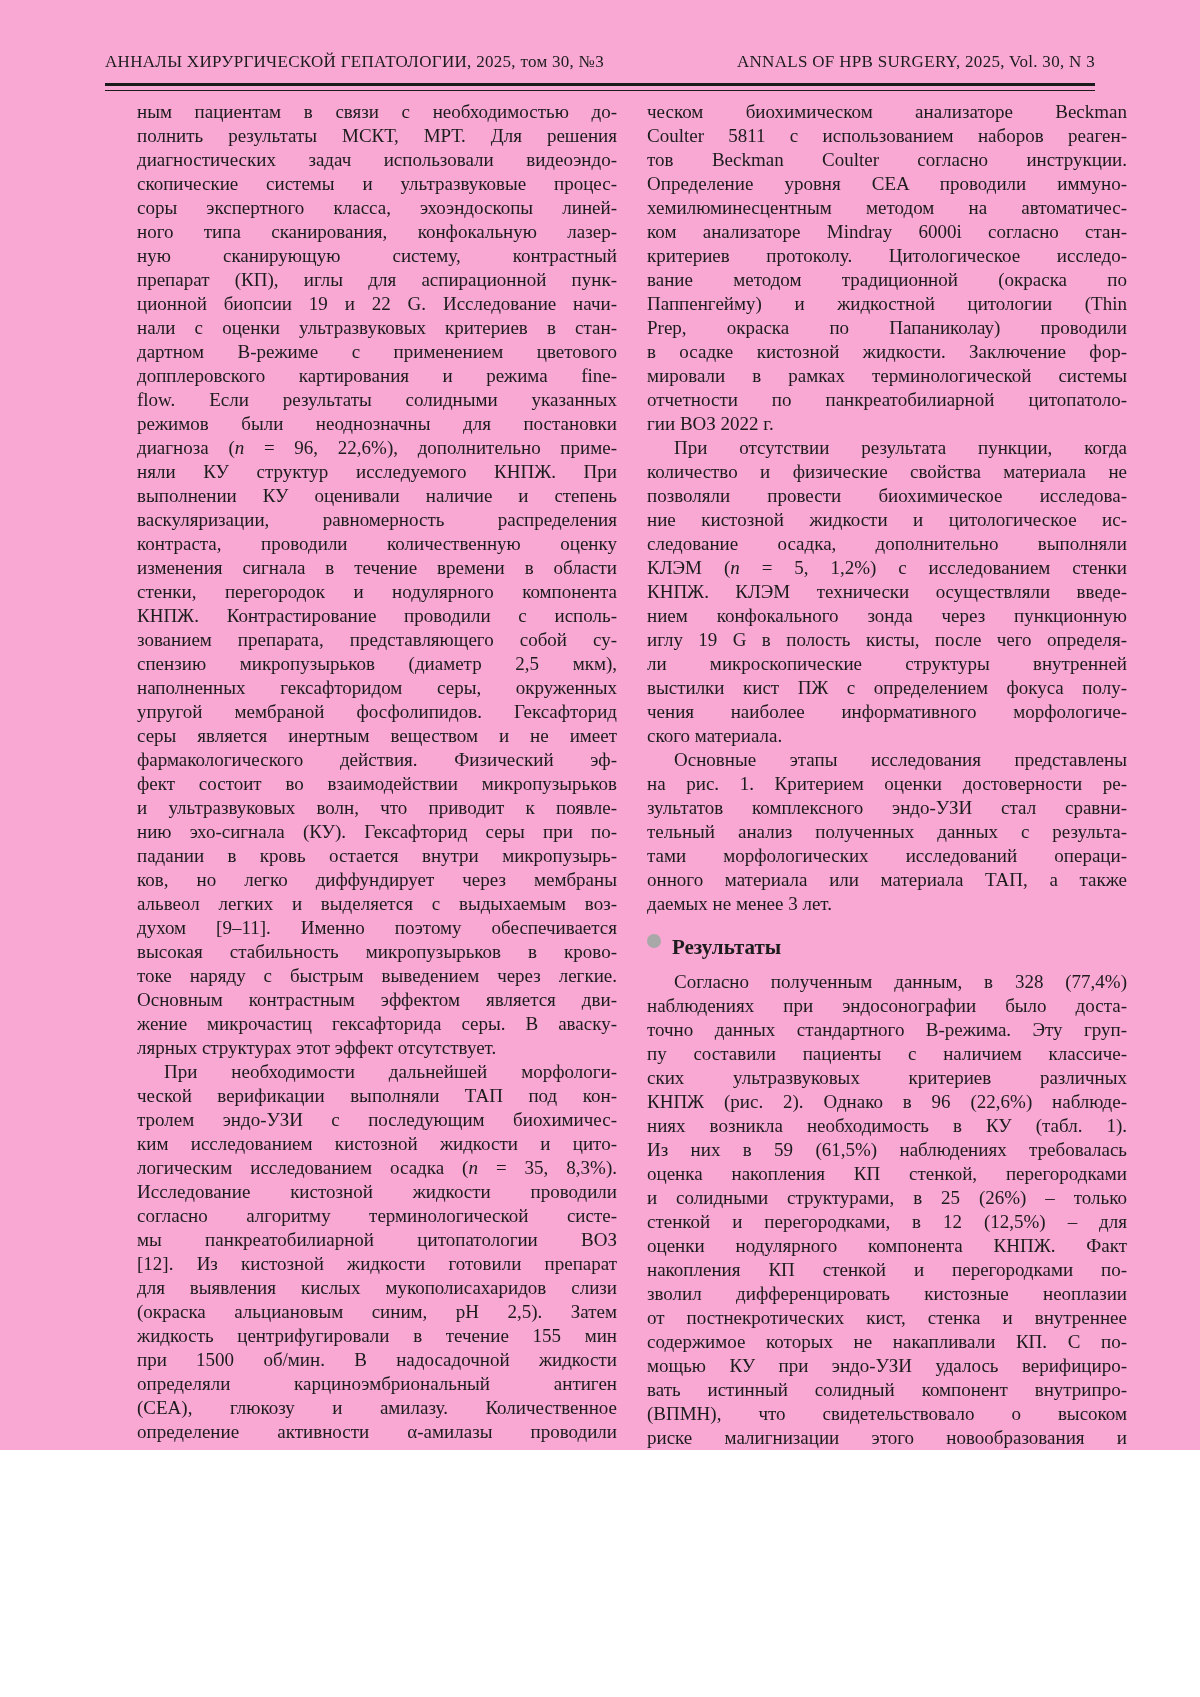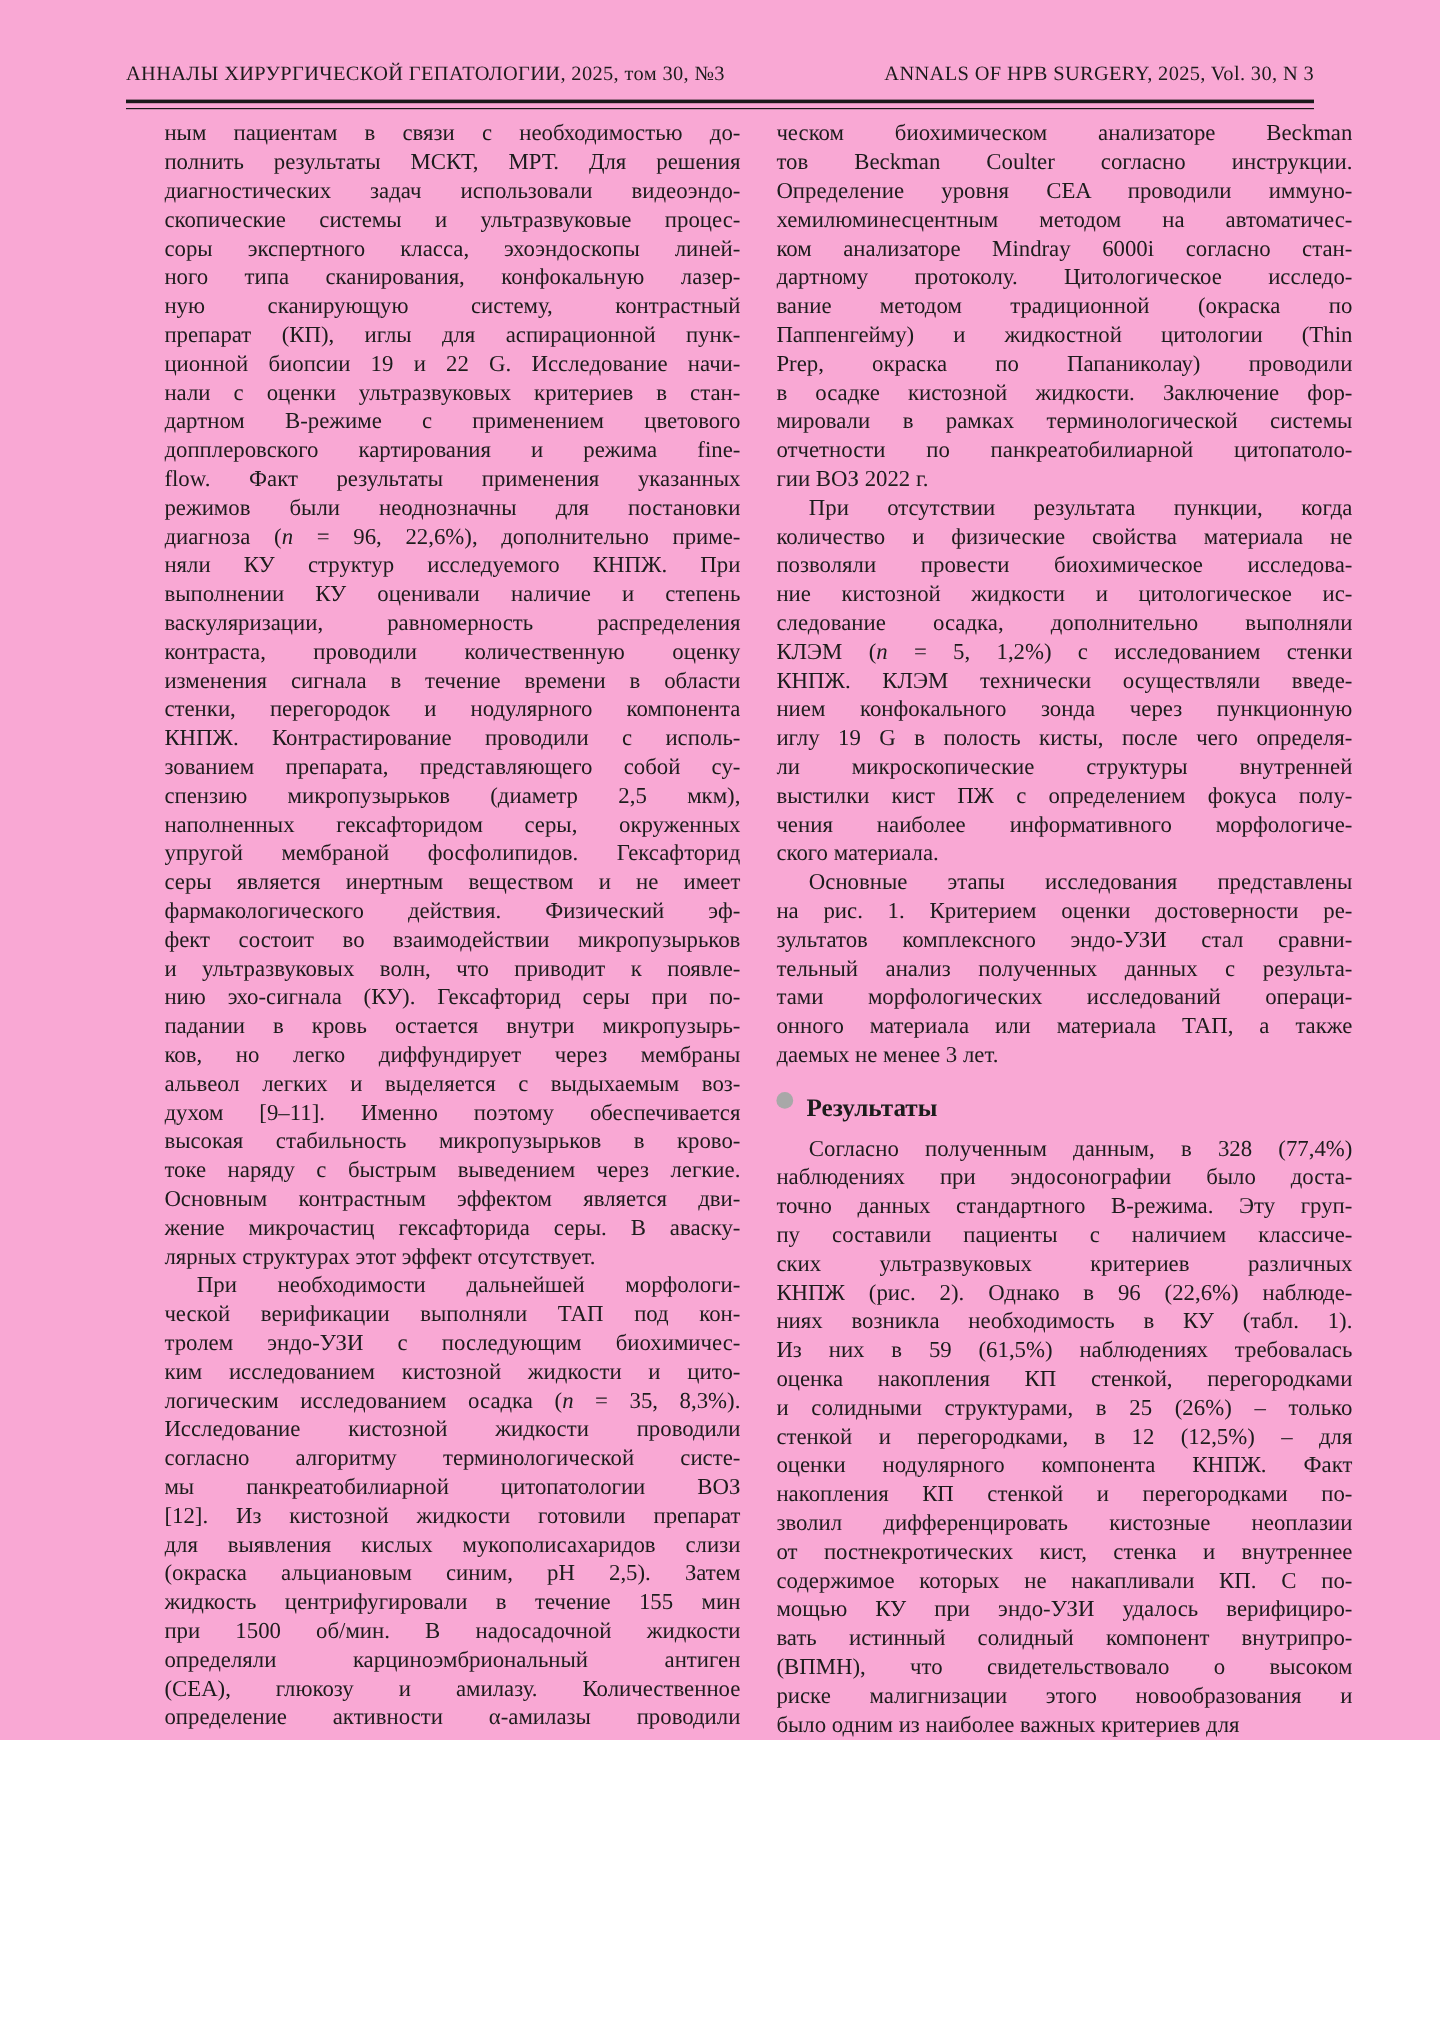--- a/index.html
+++ b/index.html
@@ -90,21 +90,21 @@
           <div class="line">диагностических задач использовали видеоэндо-</div>
           <div class="line">скопические системы и ультразвуковые процес-</div>
           <div class="line">соры экспертного класса, эхоэндоскопы линей-</div>
           <div class="line">ного типа сканирования, конфокальную лазер-</div>
           <div class="line">ную сканирующую систему, контрастный</div>
           <div class="line">препарат (КП), иглы для аспирационной пунк-</div>
           <div class="line">ционной биопсии 19 и 22 G. Исследование начи-</div>
           <div class="line">нали с оценки ультразвуковых критериев в стан-</div>
           <div class="line">дартном В-режиме с применением цветового</div>
           <div class="line">допплеровского картирования и режима fine-</div>
-          <div class="line">flow. Факт результаты применения указанных</div>
+          <div class="line">flow. Если результаты солидными указанных</div>
           <div class="line">режимов были неоднозначны для постановки</div>
           <div class="line">диагноза (<i>n</i> = 96, 22,6%), дополнительно приме-</div>
           <div class="line">няли КУ структур исследуемого КНПЖ. При</div>
           <div class="line">выполнении КУ оценивали наличие и степень</div>
           <div class="line">васкуляризации, равномерность распределения</div>
           <div class="line">контраста, проводили количественную оценку</div>
           <div class="line">изменения сигнала в течение времени в области</div>
           <div class="line">стенки, перегородок и нодулярного компонента</div>
           <div class="line">КНПЖ. Контрастирование проводили с исполь-</div>
           <div class="line">зованием препарата, представляющего собой су-</div>
@@ -144,25 +144,26 @@
           <div class="line">(CEA), глюкозу и амилазу. Количественное</div>
           <div class="line">определение активности α-амилазы проводили</div>
           <div class="line">кинетическим колориметрическим методом,</div>
           <div class="line">уровень глюкозы определяли гексокиназным</div>
           <div class="line last">методом. Исследования проводили на автомати-</div>
         </div>
       </div>
     <div class="col" id="col-right">
         <div class="para">
           <div class="line">ческом биохимическом анализаторе Beckman</div>
+          <div class="line">Coulter 5811 с использованием наборов реаген-</div>
           <div class="line">тов Beckman Coulter согласно инструкции.</div>
           <div class="line">Определение уровня CEA проводили иммуно-</div>
           <div class="line">хемилюминесцентным методом на автоматичес-</div>
           <div class="line">ком анализаторе Mindray 6000i согласно стан-</div>
-          <div class="line">дартному протоколу. Цитологическое исследо-</div>
+          <div class="line">критериев протоколу. Цитологическое исследо-</div>
           <div class="line">вание методом традиционной (окраска по</div>
           <div class="line">Паппенгейму) и жидкостной цитологии (Thin</div>
           <div class="line">Prep, окраска по Папаниколау) проводили</div>
           <div class="line">в осадке кистозной жидкости. Заключение фор-</div>
           <div class="line">мировали в рамках терминологической системы</div>
           <div class="line">отчетности по панкреатобилиарной цитопатоло-</div>
           <div class="line last">гии ВОЗ 2022 г.</div>
         </div>
         <div class="para">
           <div class="line indent">При отсутствии результата пункции, когда</div>

